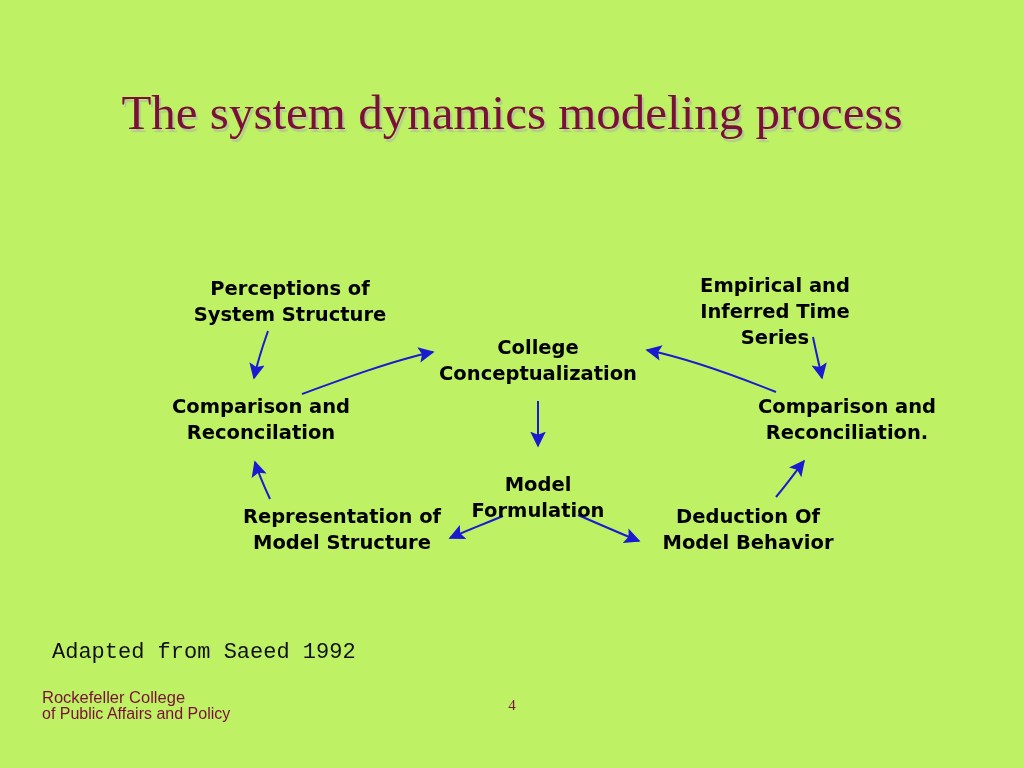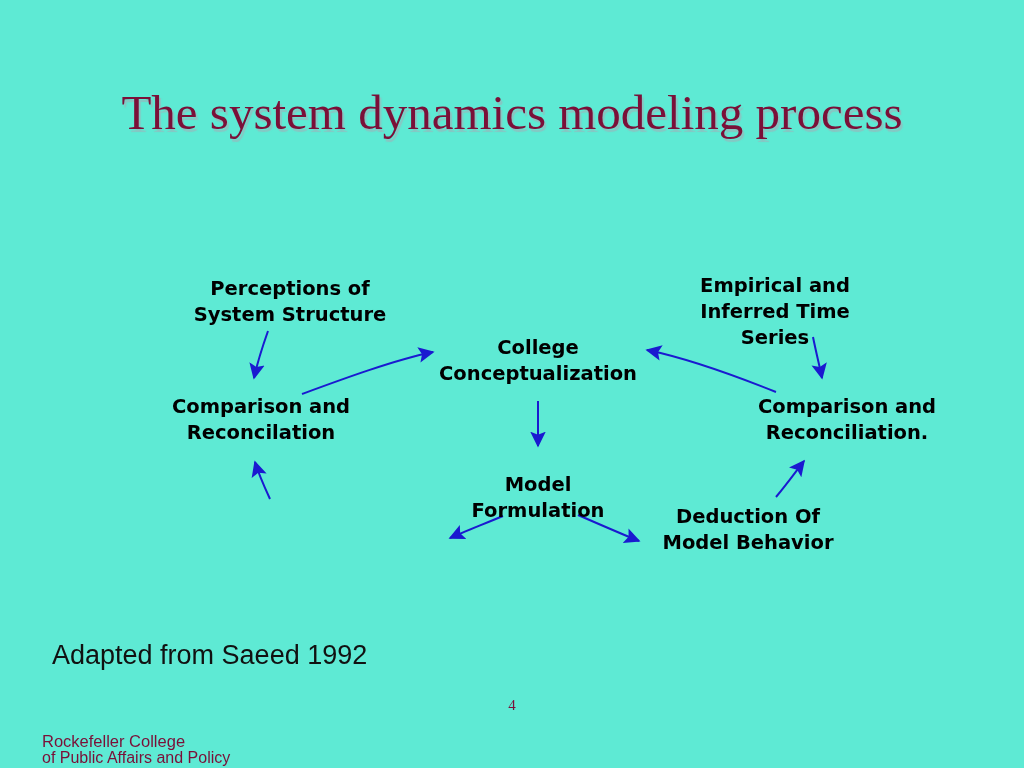--- a/index.html
+++ b/index.html
@@ -10,21 +10,21 @@
     width: 1024px;
     height: 768px;
     background: #fffffd;
     font-family: "Liberation Sans", sans-serif;
     overflow: hidden;
   }
   #slide {
     position: relative;
     width: 1024px;
     height: 768px;
-    background: #5eead4;
+    background: #bef264;
   }
 
   
   #slide-title {
     position: absolute;
     left: 0;
     top: 84px;
     width: 1024px;
     text-align: center;
     font-family: "Liberation Serif", "DejaVu Serif", serif;
@@ -116,36 +116,35 @@
     top: 504px;
     width: 240px;
     font-size: 19.5px;
   }
 
   
   #source-note {
     position: absolute;
     left: 52px;
     top: 640px;
-    font-family: Liberation Sans, sans-serif;
-    font-size: 27px;
+    font-family: Liberation Mono, monospace;
+    font-size: 22px;
     color: #111111;
   }
 
   
   .footer-block {
     position: absolute;
     color: #7a1038;
     font-family: "Liberation Sans", sans-serif;
   }
   #footer-left {
     left: 42px;
     top: 688px;
     text-align: left;
-    margin-top: 44px;
   }
   #footer-right {
     right: 34px;
     top: 688px;
     text-align: right;
   }
   .footer-line1 {
     font-size: 16.5px;
     line-height: 19px;
   }
@@ -211,20 +210,22 @@
 
     <div class="node reg" id="node-compare-left">Comparison and
 Reconcilation</div>
 
     <div class="node reg" id="node-compare-right">Comparison and
 Reconciliation.</div>
 
     <div class="node reg" id="node-modelform">Model
 Formulation</div>
 
+    <div class="node bold" id="node-representation">Representation of
+Model Structure</div>
 
     <div class="node bold" id="node-deduction">Deduction Of
 Model Behavior</div>
 
   </div>
 
   <div id="source-note">Adapted from Saeed 1992</div>
 
   <div class="footer-block" id="footer-left">
     <div class="footer-line1">Rockefeller College</div>

